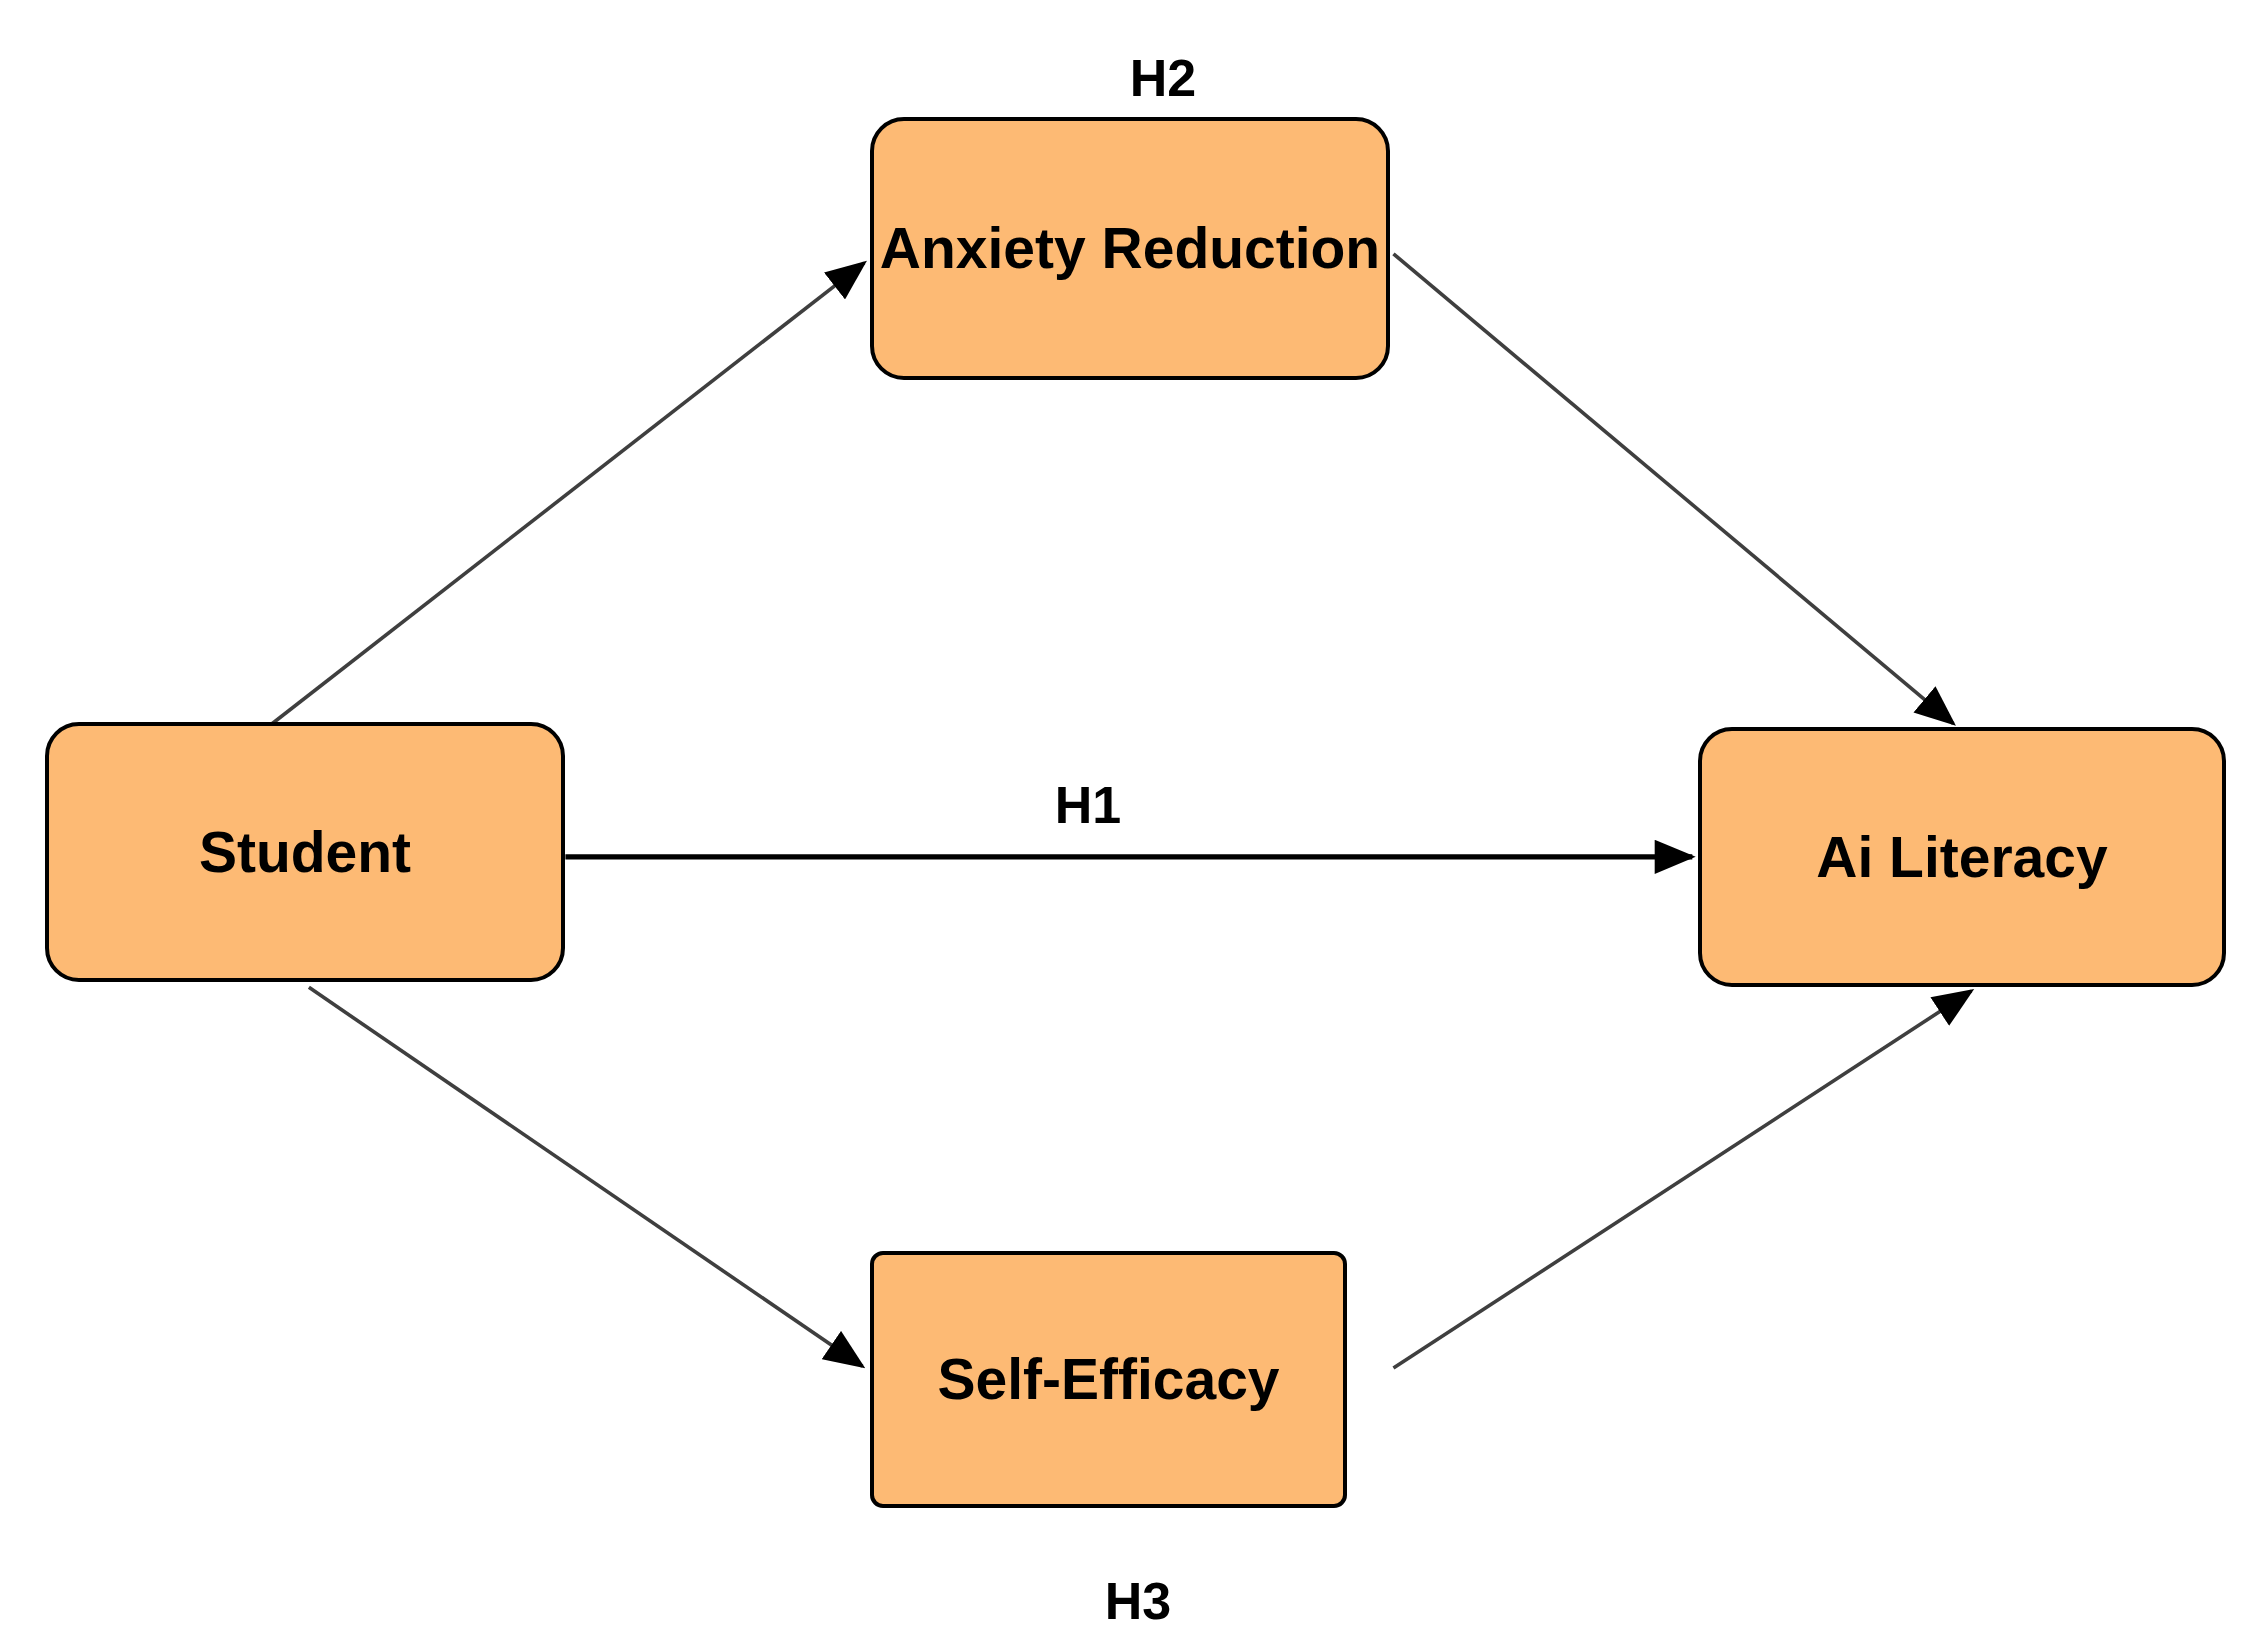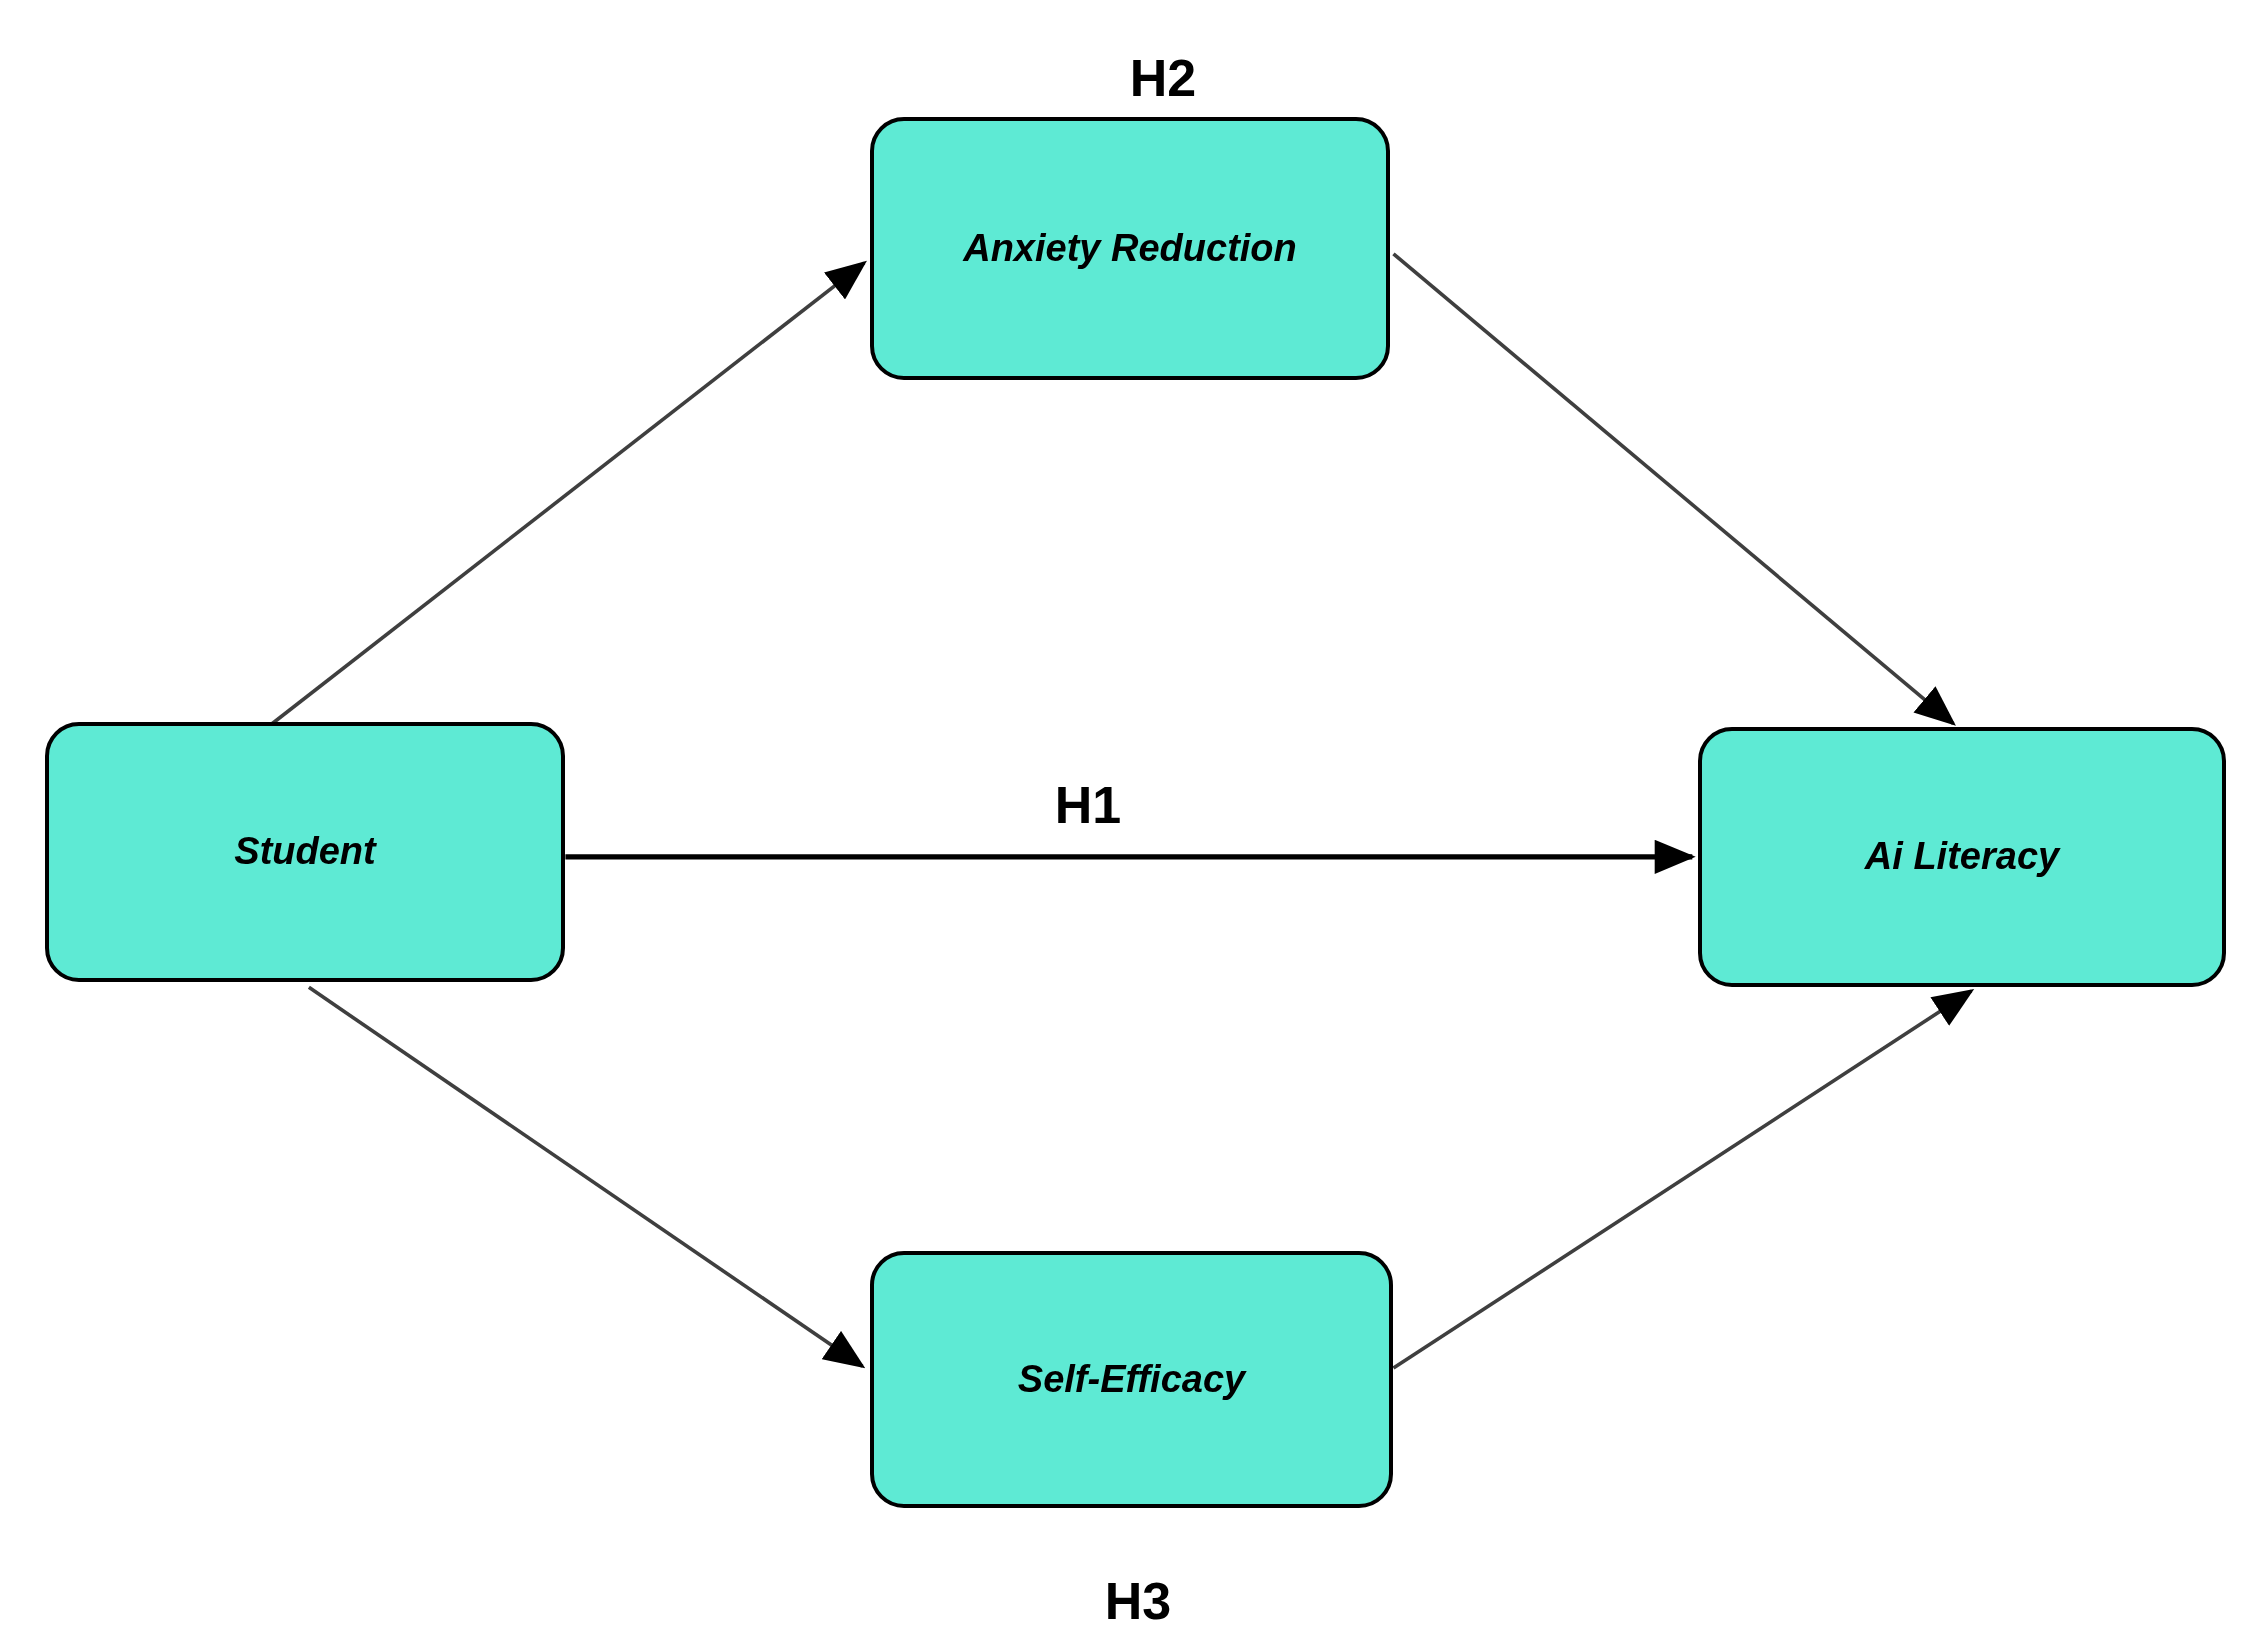--- a/index.html
+++ b/index.html
@@ -21,34 +21,33 @@
     left: 0;
     top: 0;
     width: 2264px;
     height: 1648px;
   }
   .node {
     position: absolute;
     box-sizing: border-box;
     border: 4.5px solid #000000;
     border-radius: 34px;
-    background: #5eead4;
+    background: #fdba74;
     display: flex;
     flex-direction: column;
     align-items: center;
     justify-content: center;
     text-align: center;
     font-weight: bold;
-    font-style: italic;
-    font-size: 38px;
+    font-size: 57px;
     line-height: 1.35;
   }
   #node-student-engagement { left: 45px;   top: 722px;  width: 520px; height: 260px; gap: 32px; }
   #node-anxiety-reduction  { left: 870px;  top: 117px;  width: 520px; height: 263px; }
-  #node-self-efficacy      { left: 870px;  top: 1251px; width: 523px; height: 257px; }
+  #node-self-efficacy      { left: 870px;  top: 1251px; width: 477px; height: 257px; border-radius: 13px; }
   #node-ai-literacy        { left: 1698px; top: 727px;  width: 528px; height: 260px; }
   .hlabel {
     position: absolute;
     transform: translateX(-50%);
     font-weight: bold;
     font-size: 52px;
     line-height: 1;
     white-space: nowrap;
     margin-top: 29px;
   }

